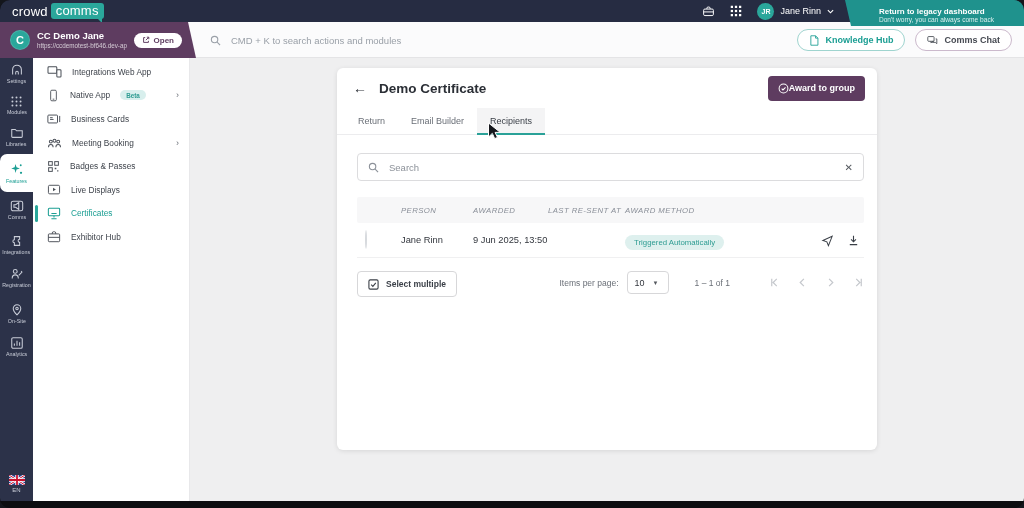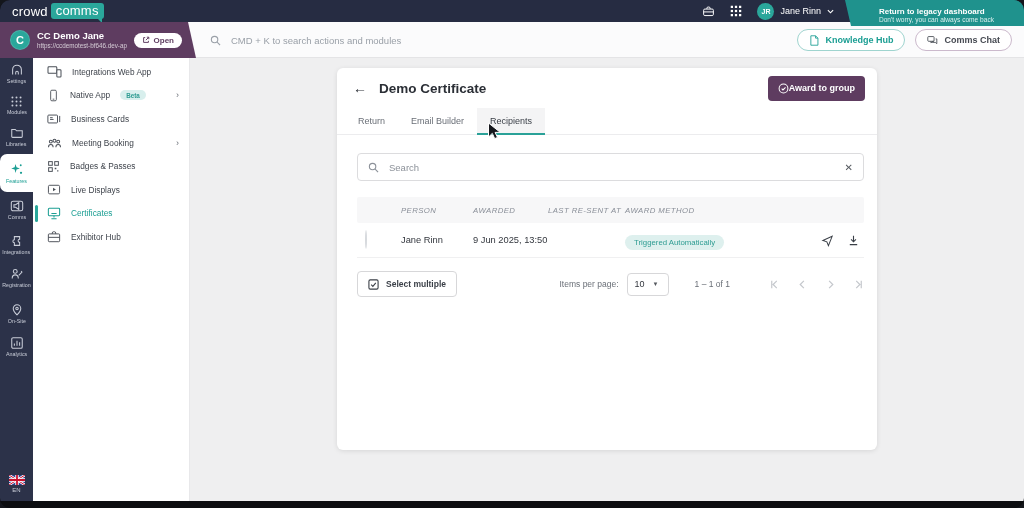--- a/index.html
+++ b/index.html
@@ -78,21 +78,21 @@
   .tbl{margin-top:16px;}
   .tbl-head,.tbl-row{display:grid;grid-template-columns:44px 72px 75px 77px 1fr 54px;align-items:center;}
   .tbl-head{height:26px;background:#f7f7f8;border-radius:2px;font-style:italic;}
   .th{font-size:7.8px;letter-spacing:.4px;color:#8a8f98;}
   .tbl-row{height:35px;border-bottom:1px solid #f0f0f1;}
   .row-avatar{width:22px;height:22px;border-radius:50%;margin-left:8px;background:radial-gradient(circle at 35% 35%,#cfe3ef 0 30%,#8fb3c9 45%,#49607a 75%,#22303e 100%);border:1px solid #d6d9dd;}
   .cell{font-size:9.3px;color:#33373e;}
   .badge{display:inline-block;background:#def0ee;color:#2e9c92;font-size:7.8px;padding:3px 9px;border-radius:9px;}
   .row-actions{display:flex;gap:13px;justify-content:flex-end;padding-right:4px;}
   .act-icon{cursor:pointer;display:flex;}
-  .tbl-footer{margin-top:13px;display:flex;align-items:center;}
+  .tbl-footer{margin-top:13px;display:flex;align-items:flex-start;}
   .select-btn{border:1px solid #d7d7d9;border-radius:4px;height:26px;display:flex;align-items:center;gap:7px;padding:0 10px;font-size:8.5px;font-weight:bold;color:#3a3f47;cursor:pointer;background:#fff;}
   .pager{margin-left:auto;display:flex;align-items:center;}
   .ipp-label{font-size:8.5px;color:#6a6f77;}
   .ipp-select{margin-left:8px;border:1px solid #d7d7d9;border-radius:4px;height:23px;width:42px;display:flex;align-items:center;padding:0 7px;gap:8px;font-size:9px;color:#33373e;cursor:pointer;}
   .ipp-caret{font-size:6px;color:#55595f;}
   .range{font-size:8.5px;color:#6a6f77;margin:0 22px 0 26px;}
   .nav-ic{display:flex;align-items:center;margin-left:17px;cursor:pointer;}
 
   .cursor{position:absolute;left:487px;top:121px;z-index:40;pointer-events:none;}
   .bottom-strip{position:absolute;left:0;bottom:0;width:1024px;height:7px;background:#0c0d10;}

